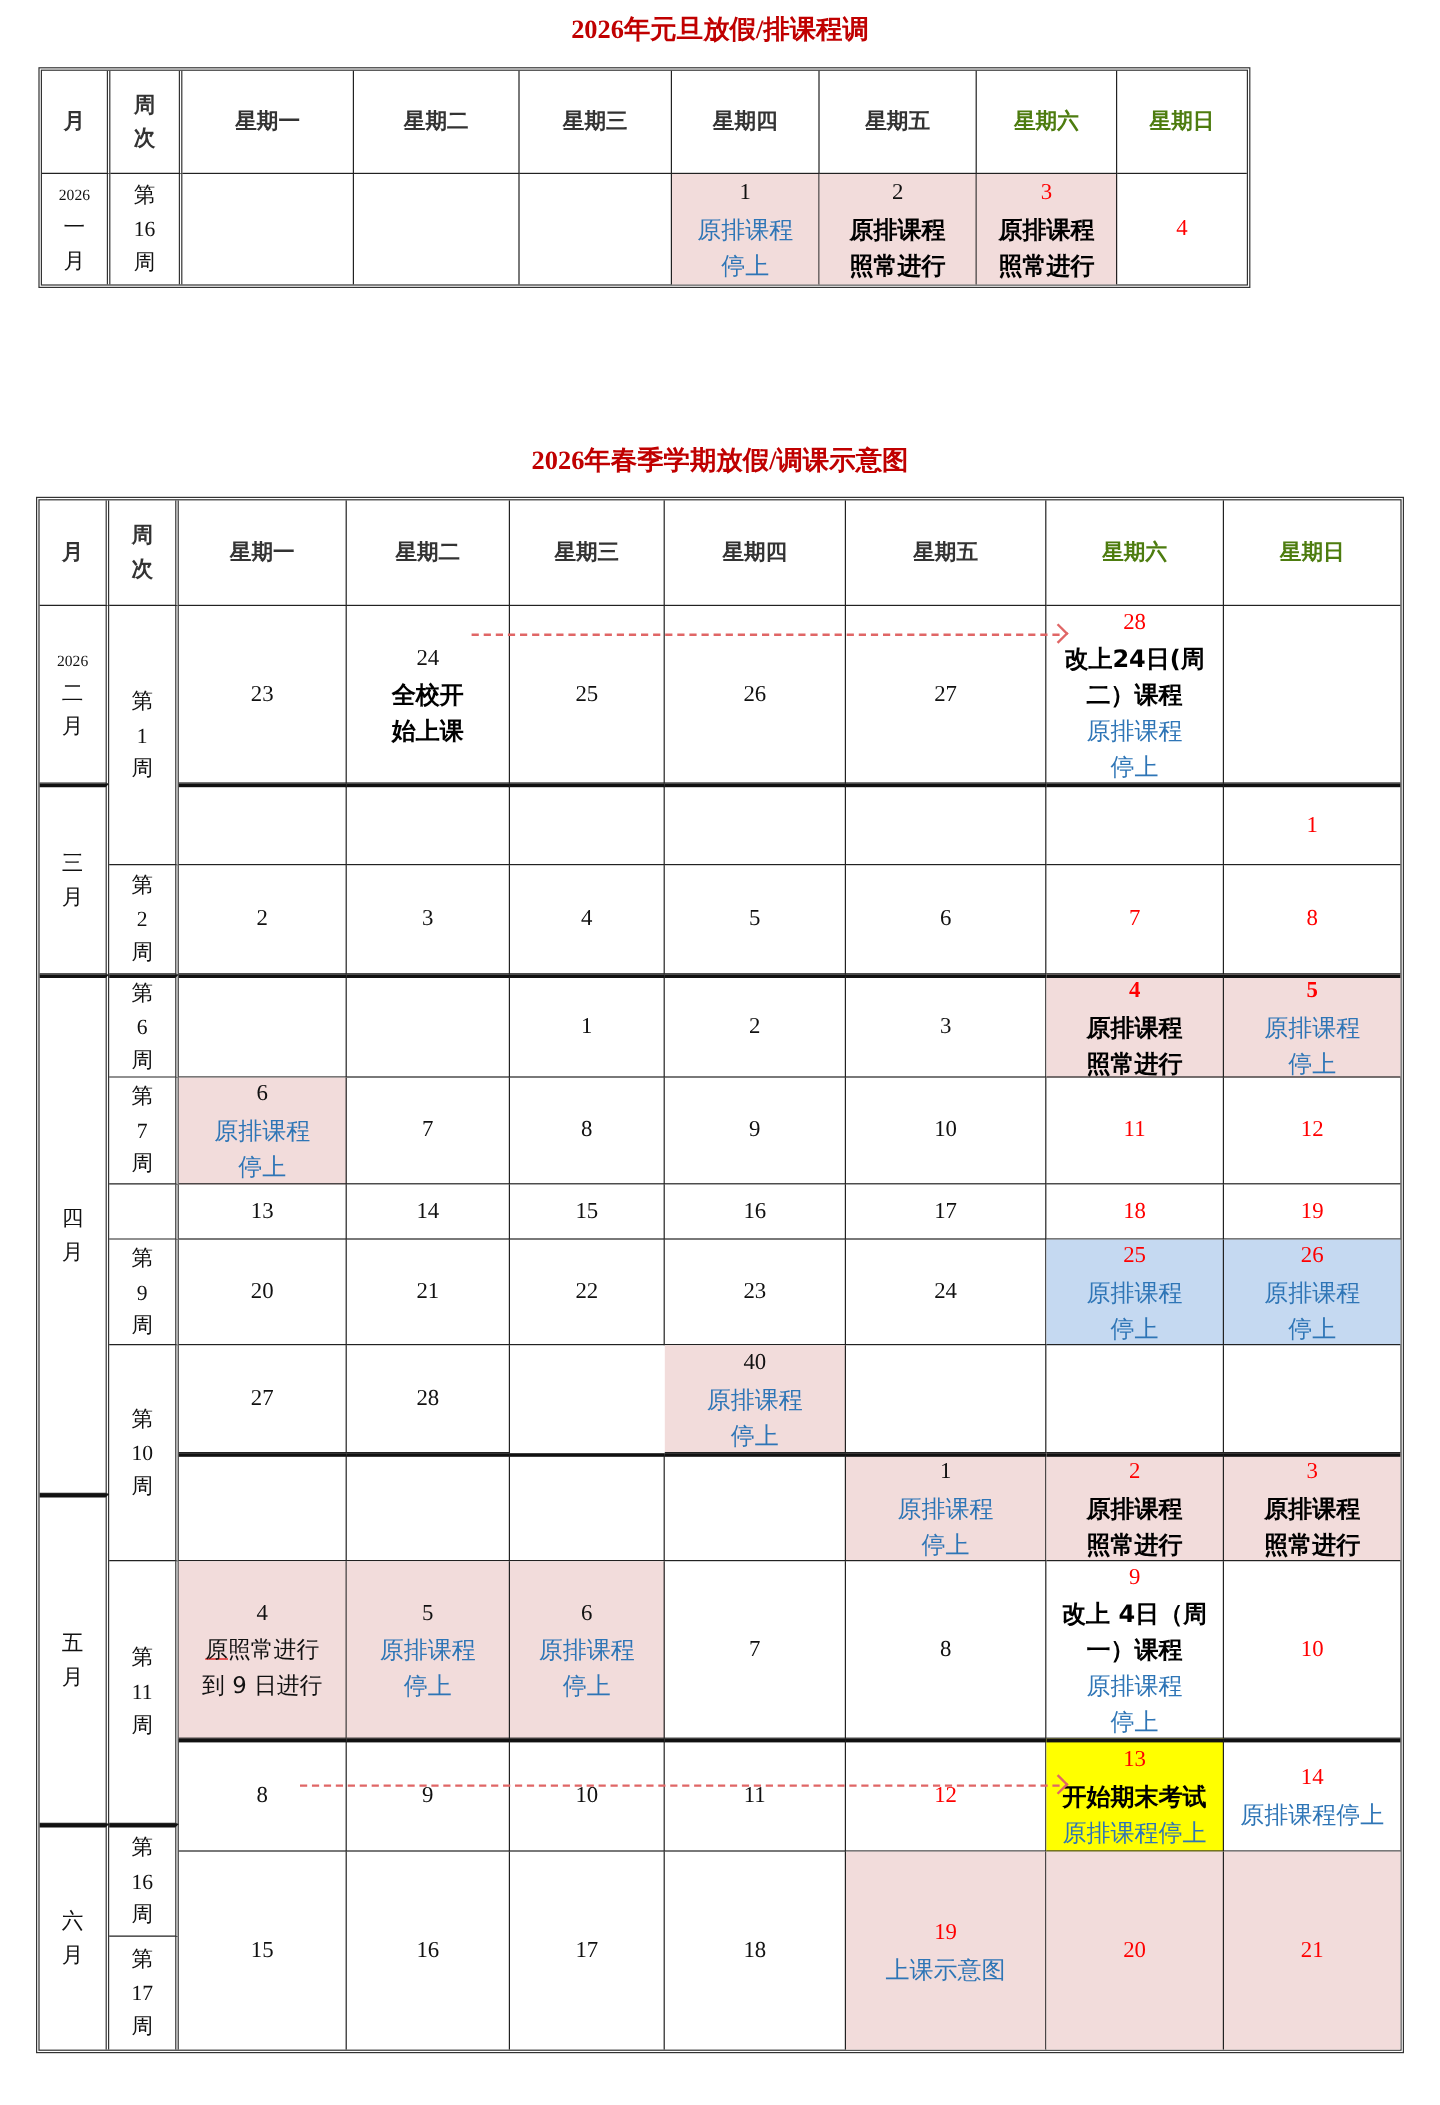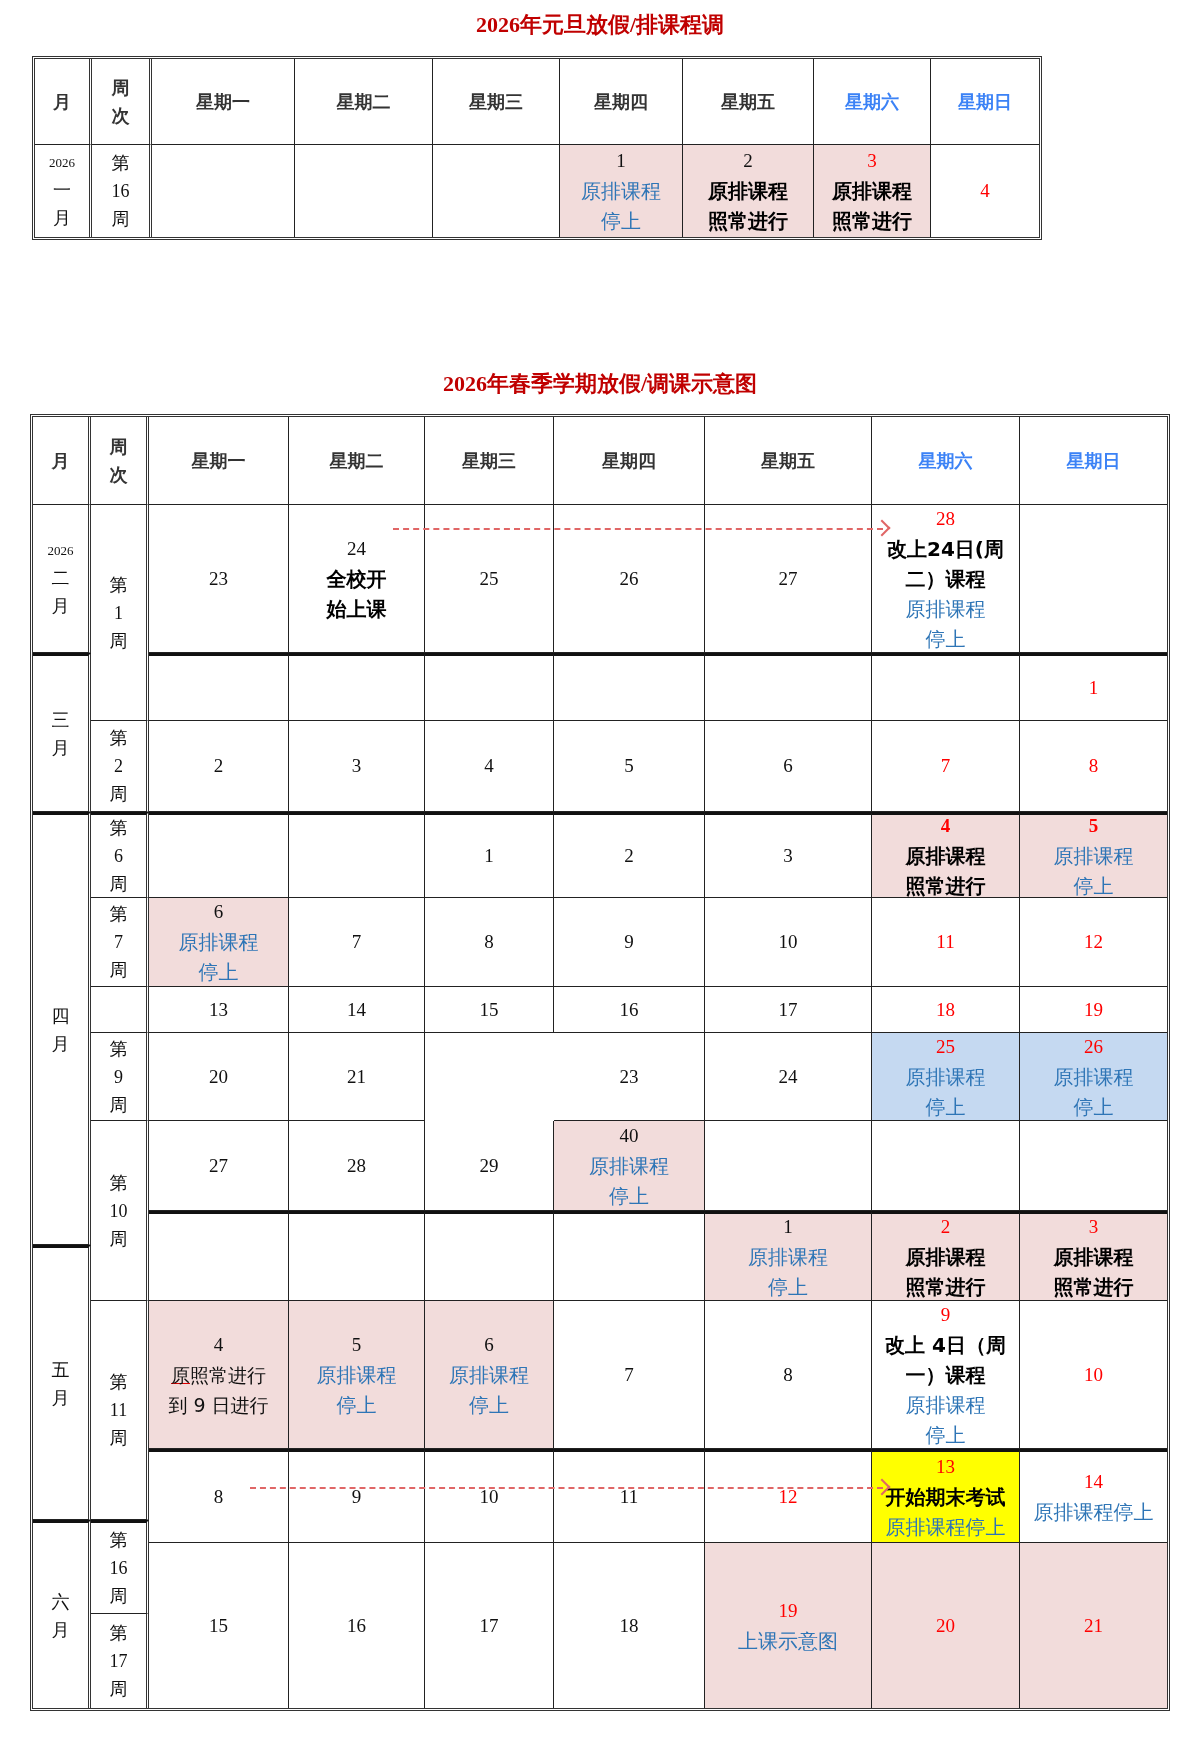--- a/index.html
+++ b/index.html
@@ -1,21 +1,21 @@
 <!DOCTYPE html>
 <html><head>
 <meta charset="utf-8">
 <style>
   html,body{margin:0;padding:0;background:#fff;}
   body{width:1200px;height:1754px;position:relative;overflow:hidden;font-family:"DejaVu Sans","Liberation Sans",sans-serif;}
   .title{position:absolute;left:0;width:1200px;text-align:center;color:#c00000;font-family:"Liberation Serif","DejaVu Serif",serif;font-weight:bold;font-size:22px;line-height:28px;}
   .tbl{position:absolute;border:3px double #333;box-sizing:border-box;}
   .cell{position:absolute;box-sizing:border-box;border-right:1px solid #222;border-bottom:1px solid #222;display:flex;flex-direction:column;align-items:center;justify-content:center;text-align:center;font-size:19px;line-height:30px;color:#111;}
   .hdr{font-size:18px;font-weight:bold;color:#333;}
-  .hdr.red{color:#3b82f6;}
+  .hdr.red{color:#4d7c0f;}
   .num{font-family:"Liberation Serif","DejaVu Serif",serif;font-size:19px;line-height:30px;}
   .num.red{color:#ff0000;}
   .blue{color:#2e75b6;font-size:20px;}
   .bold{font-weight:bold;color:#000;font-size:20px;}
   .pink{background:#f2dcdb;}
   .lblue{background:#c5d9f1;}
   .yellow{background:#ffff00;}
   .vt{font-size:18px;line-height:28px;}
   .yr{font-family:"Liberation Serif","DejaVu Serif",serif;font-size:13px;line-height:26px;}
   .thick-top{border-top:3px solid #111;}
@@ -285,20 +285,23 @@
   <div class="cell" style="left:987px;top:570px;width:147px;height:46px;border-right:none;">
       <span class="num red">19</span>
     </div>
 
   <div class="cell" style="left:116px;top:616px;width:140px;height:88px;">
       <span class="num">20</span>
     </div>
   <div class="cell" style="left:256px;top:616px;width:136px;height:88px;">
       <span class="num">21</span>
     </div>
+  <div class="cell" style="left:392px;top:616px;width:129px;height:88px;">
+      <span class="num">22</span>
+    </div>
   <div class="cell" style="left:521px;top:616px;width:151px;height:88px;">
       <span class="num">23</span>
     </div>
   <div class="cell" style="left:672px;top:616px;width:167px;height:88px;">
       <span class="num">24</span>
     </div>
   <div class="cell lblue" style="left:839px;top:616px;width:148px;height:88px;">
     <span class="num red">25</span>
     <span class="blue">原排课程</span>
     <span class="blue">停上</span>
@@ -307,23 +310,20 @@
     <span class="num red">26</span>
     <span class="blue">原排课程</span>
     <span class="blue">停上</span>
   </div>
 
   <div class="cell" style="left:116px;top:704px;width:140px;height:90px;">
       <span class="num">27</span>
     </div>
   <div class="cell" style="left:256px;top:704px;width:136px;height:90px;">
       <span class="num">28</span>
-    </div>
-  <div class="cell" style="left:392px;top:704px;width:129px;height:90px;">
-      <span class="num">29</span>
     </div>
   <div class="cell pink" style="left:521px;top:704px;width:151px;height:90px;">
     <span class="num">40</span>
     <span class="blue">原排课程</span>
     <span class="blue">停上</span>
   </div>
   <div class="cell" style="left:672px;top:704px;width:167px;height:90px;"></div>
   <div class="cell" style="left:839px;top:704px;width:148px;height:90px;"></div>
   <div class="cell" style="left:987px;top:704px;width:147px;height:90px;border-right:none;"></div>
 

